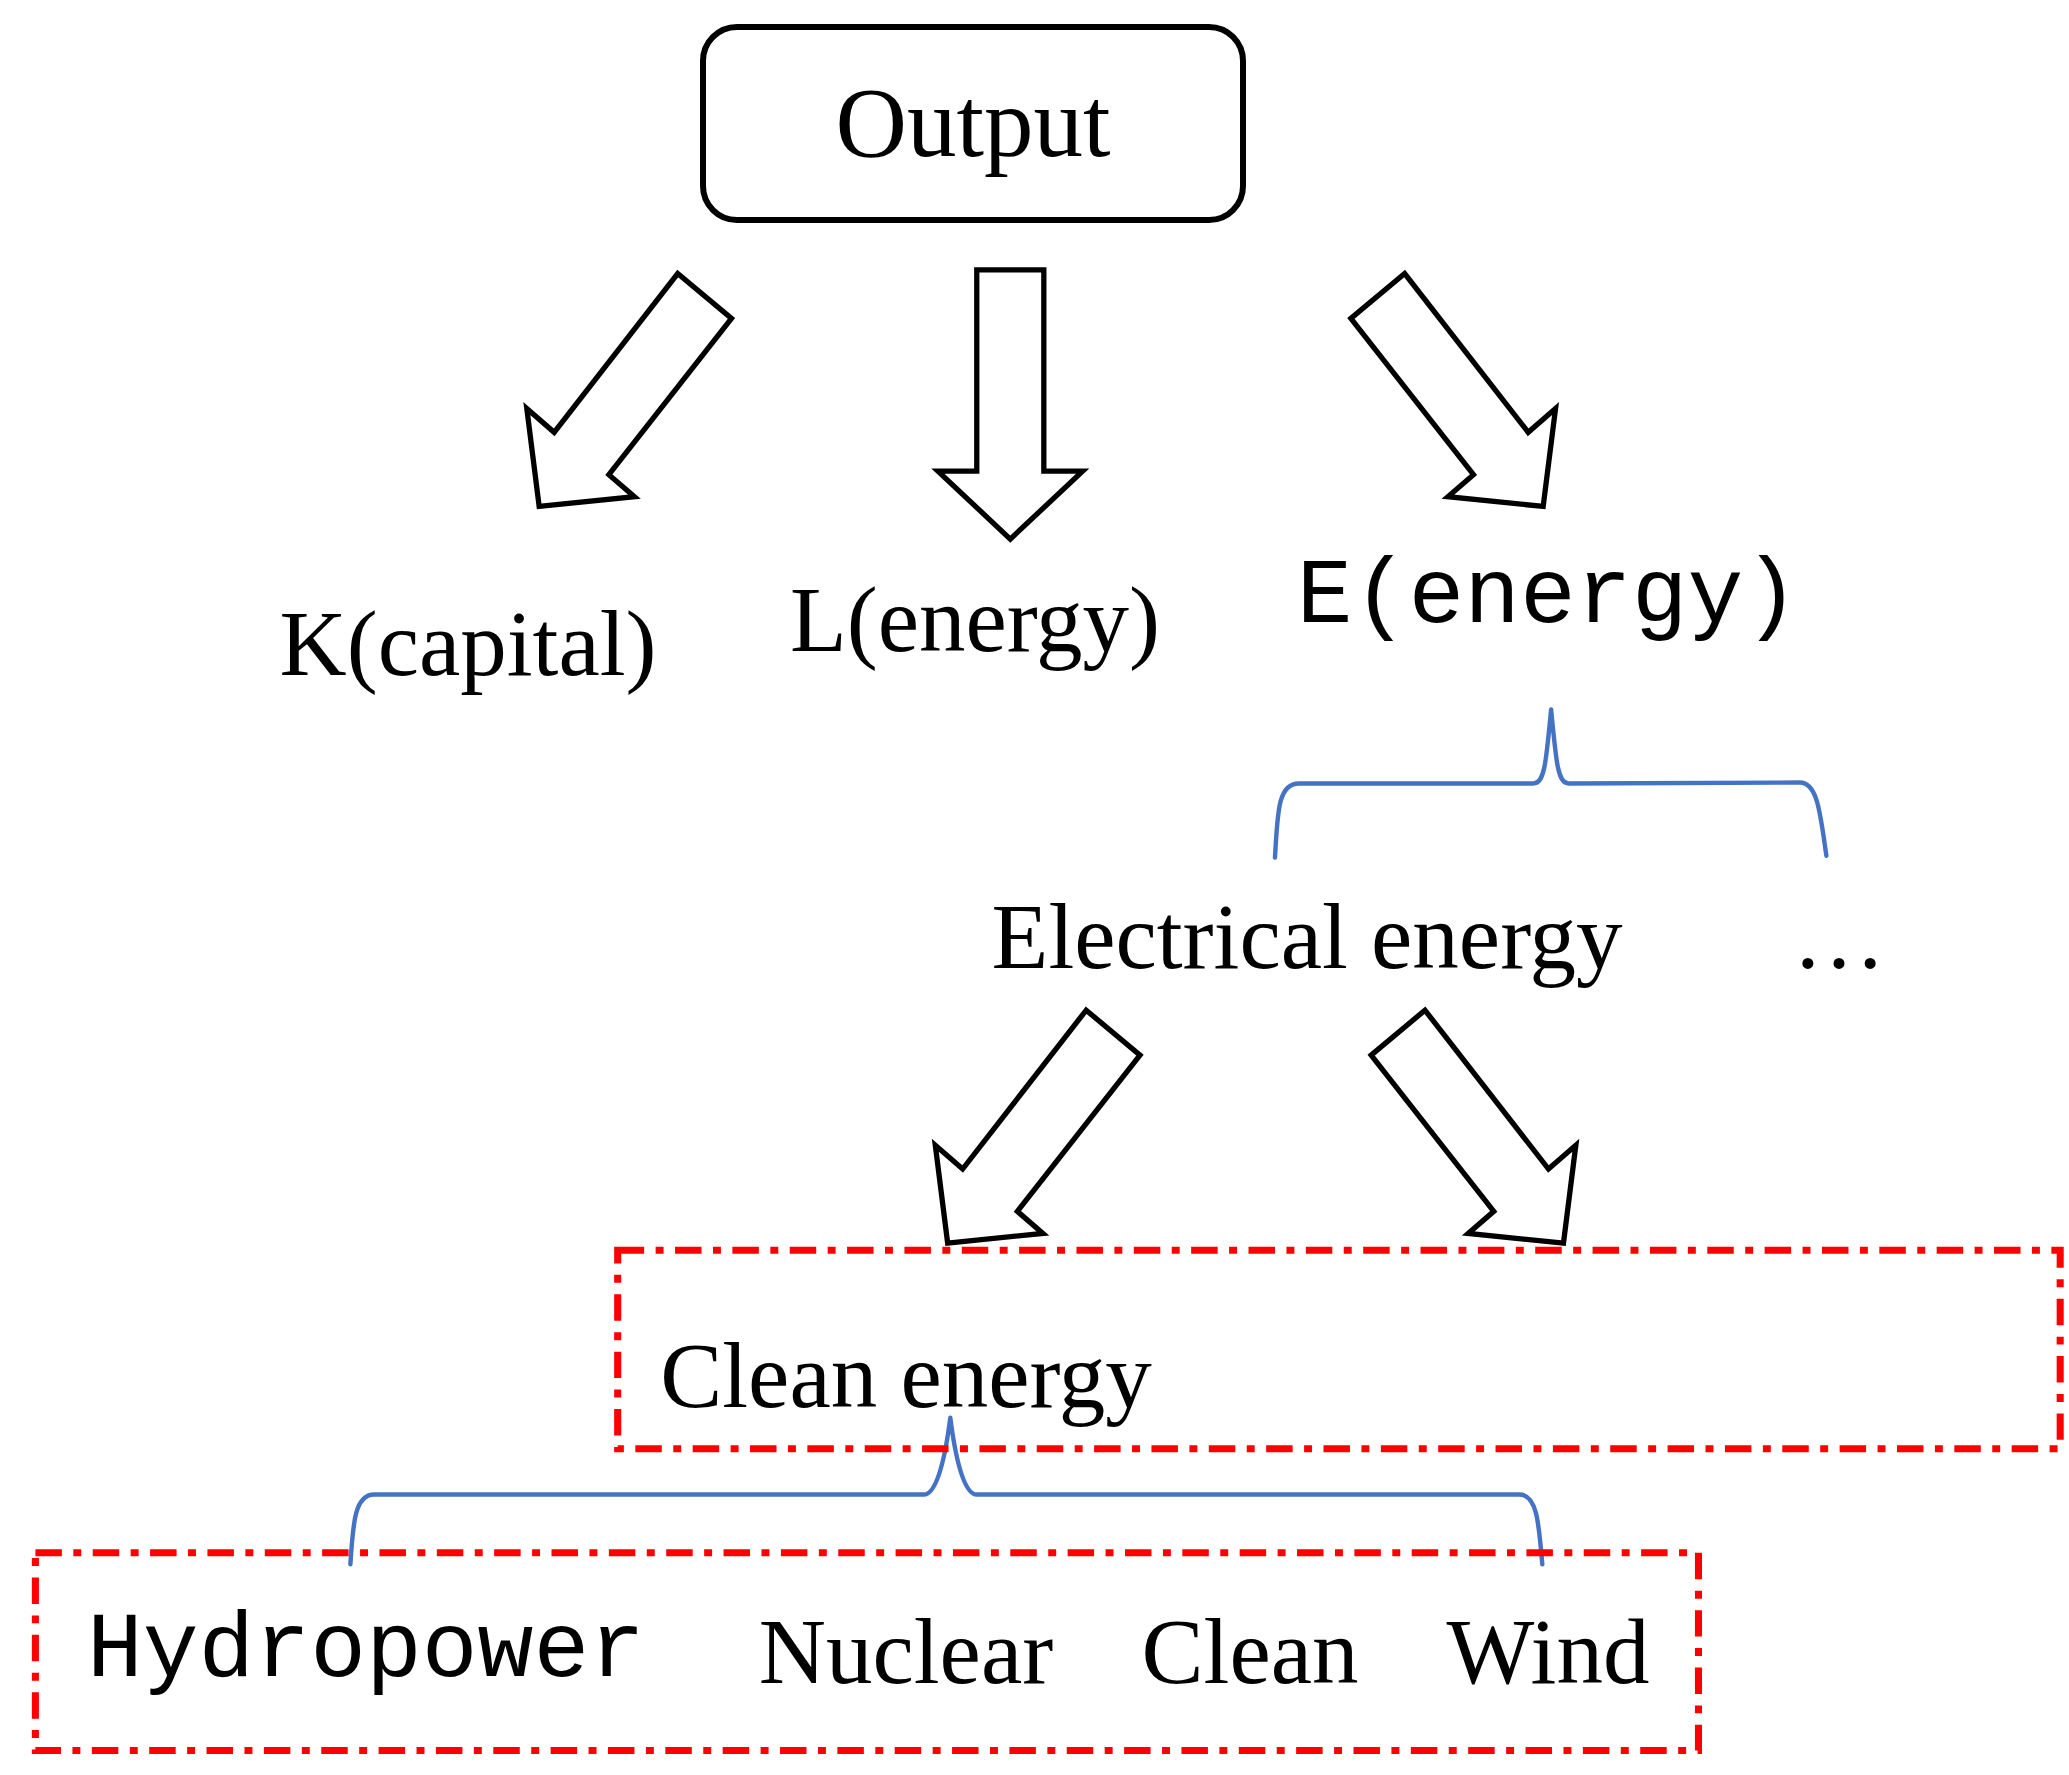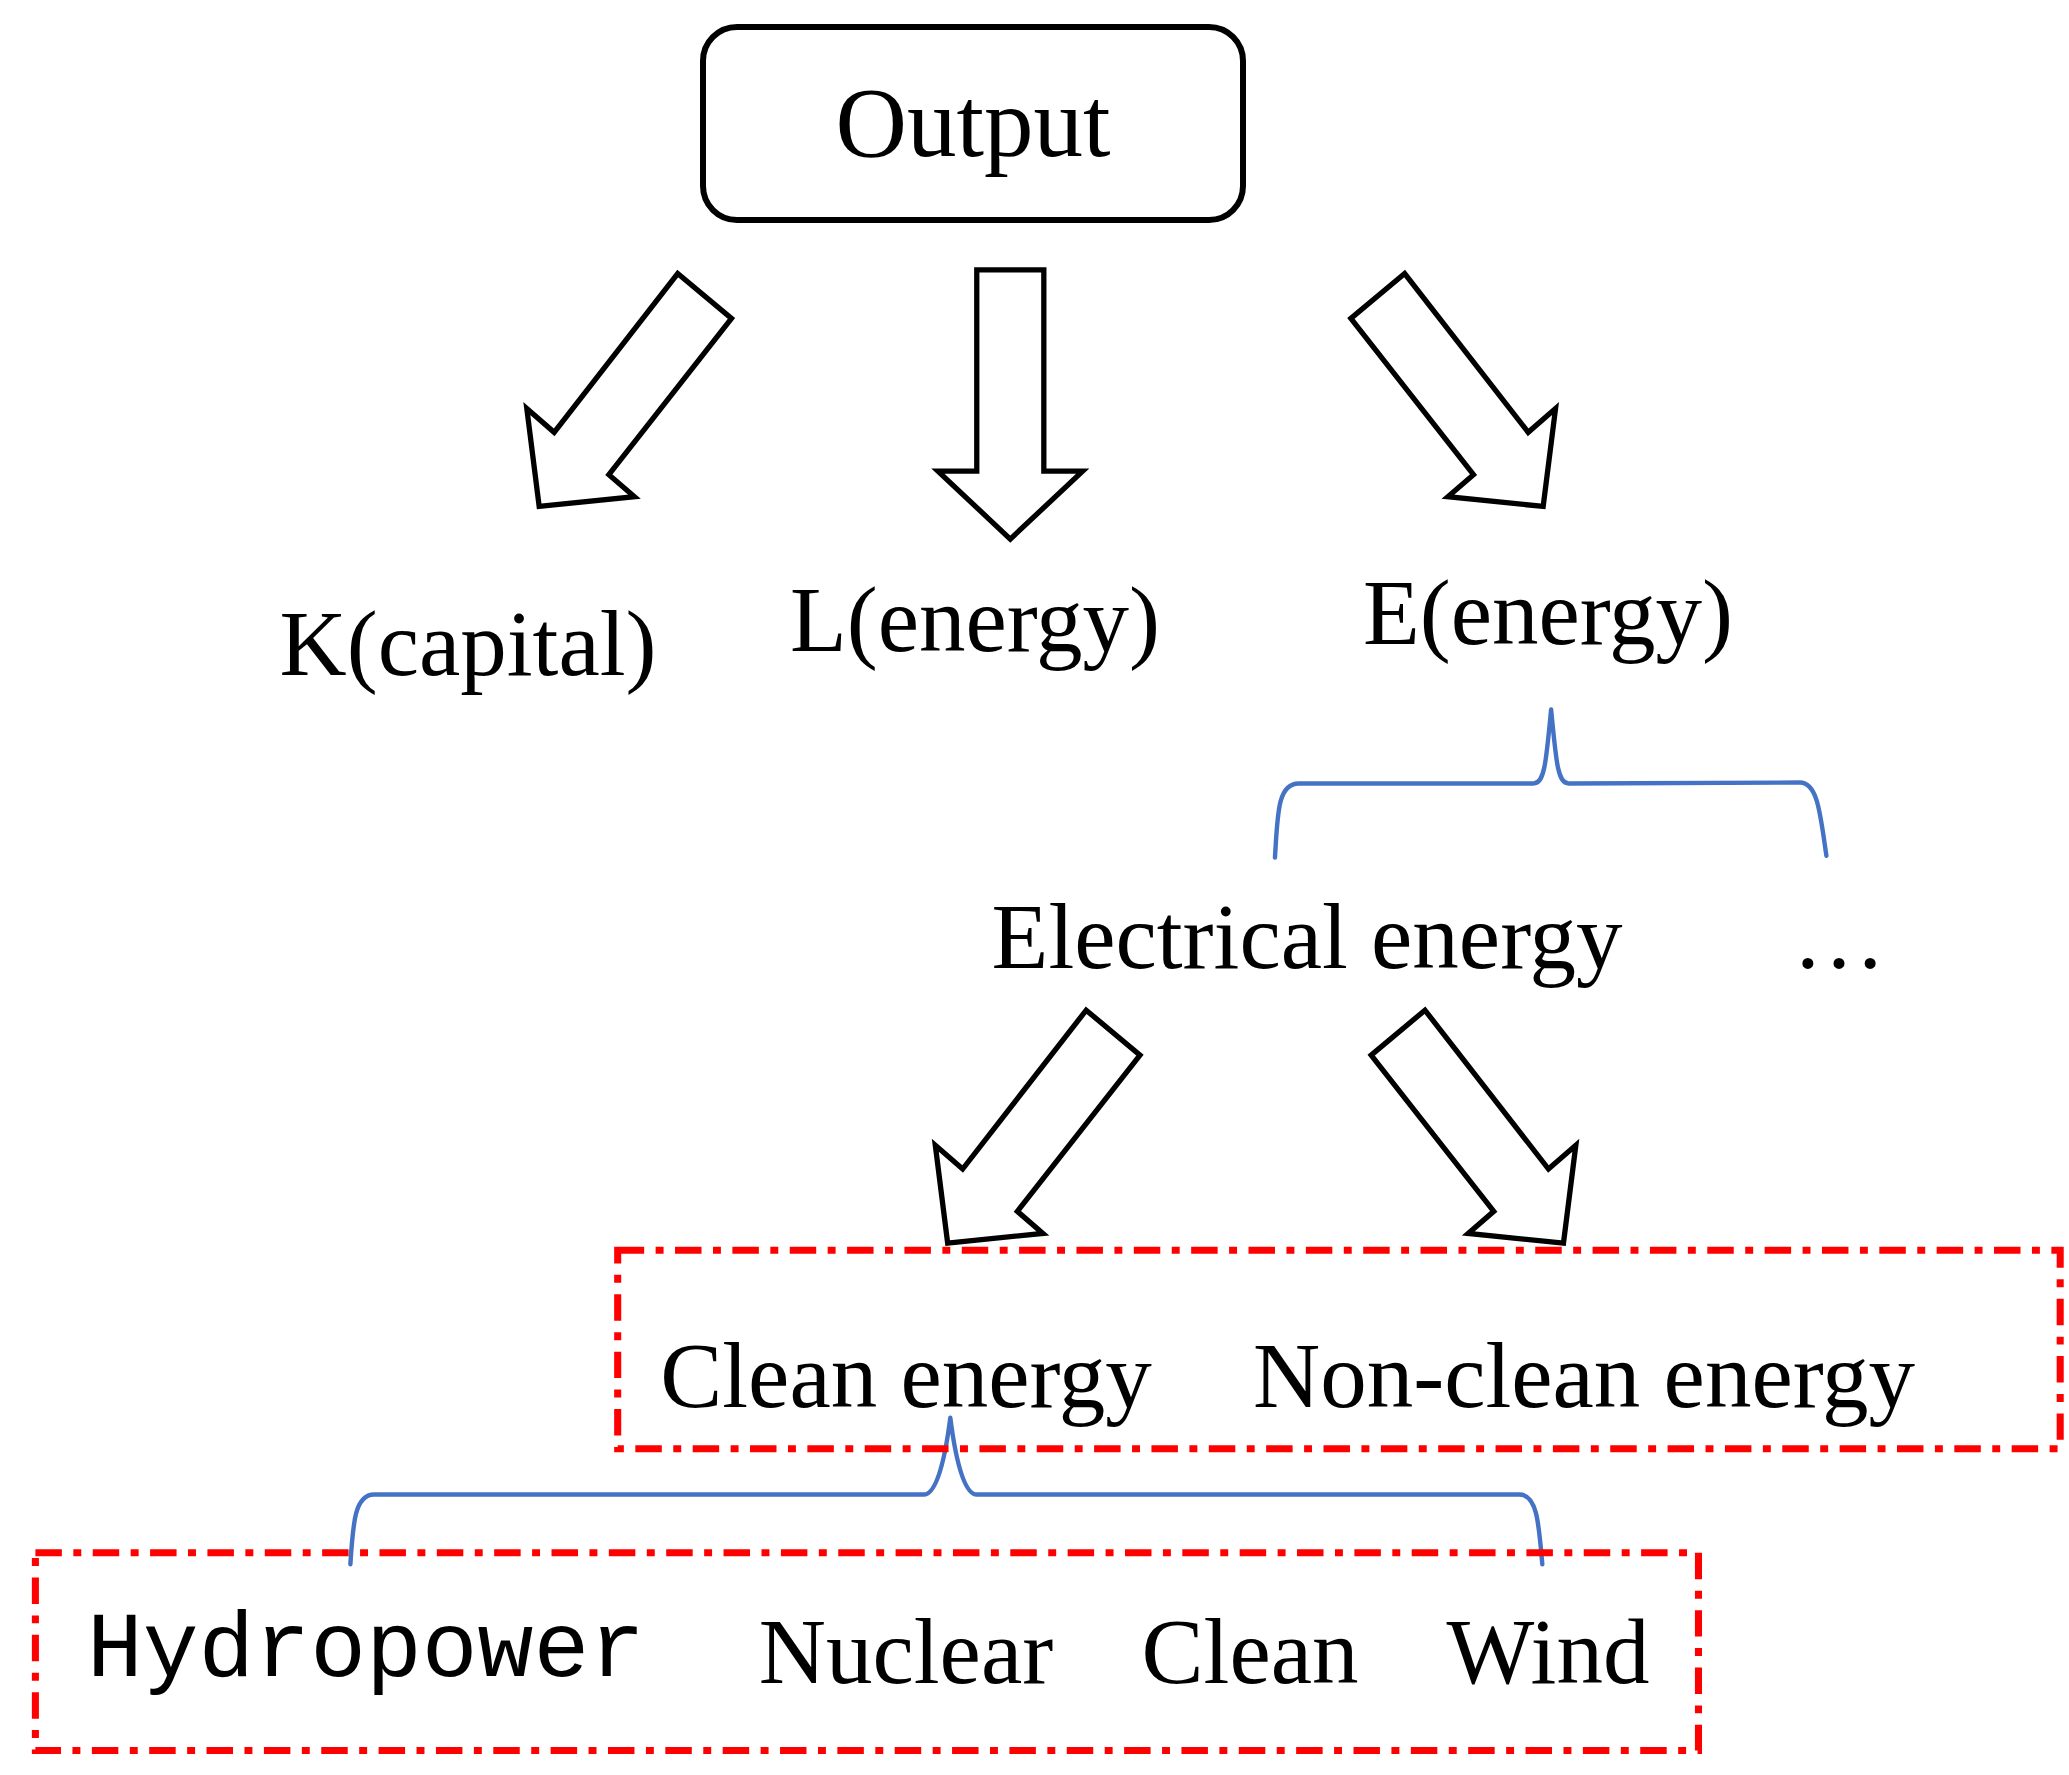--- a/index.html
+++ b/index.html
@@ -89,27 +89,26 @@
     <rect class="highlight-rect" stroke="#FF0000" x="700" y="1417" width="1635" height="225"></rect>
     <rect class="highlight-rect" stroke="#FF0000" x="40" y="1760" width="1885" height="224"></rect>
   </svg>
 
   <div id="output-box">
     <div class="node-label">Output</div>
   </div>
 
   <div class="node-label" style="left:468px; top:620px;margin-top:24px;">K(capital)</div>
   <div class="node-label" style="left:975px; top:620px;">L(energy)</div>
-  <div class="node-label" style="left:1548px; top:613px;">E(energy)</div>
+  <div class="node-label" style="left:1548px; top:598px;font-family:Liberation Mono, monospace;">E(energy)</div>
 
   <div class="node-label" style="left:1307px; top:937px;">Electrical energy</div>
   <div class="node-label" style="left:1839px; top:937px;">…</div>
 
   <div class="node-label" style="left:906px; top:1376px;">Clean energy</div>
-  <div class="node-label" style="left:1584px; top:1376px;">Non-clean energy</div>
 
   <div class="node-label" style="left:366px; top:1652px;font-family:Liberation Mono, monospace;">Hydropower</div>
   <div class="node-label" style="left:906px; top:1652px;">Nuclear</div>
   <div class="node-label" style="left:1250px; top:1652px;">Clean</div>
   <div class="node-label" style="left:1548px; top:1652px;">Wind</div>
 
 </div>
 
 
 </body></html>

